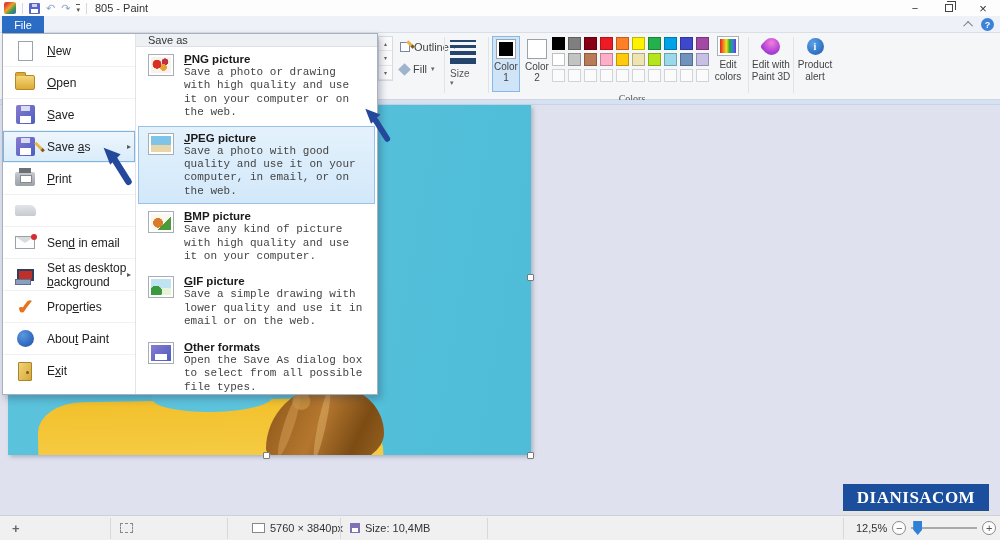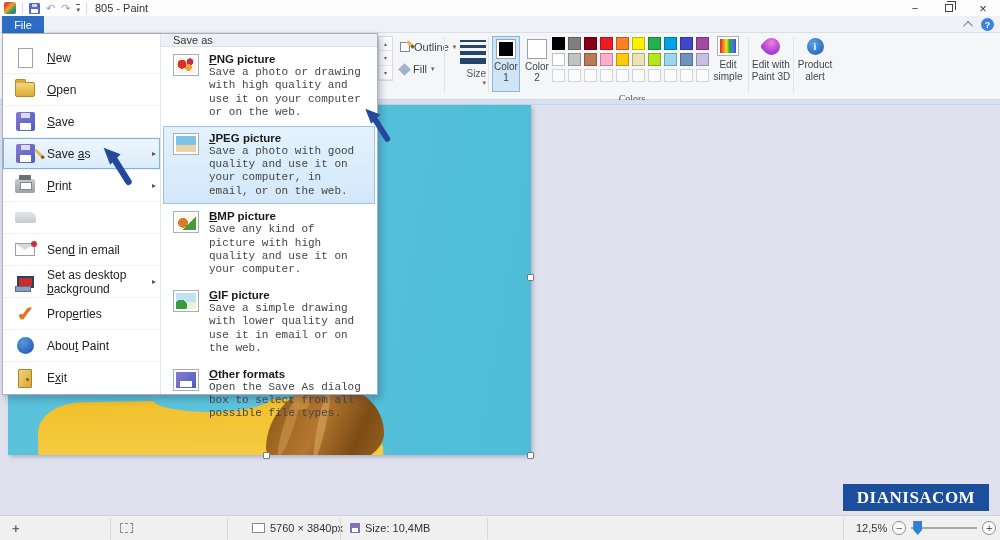--- a/index.html
+++ b/index.html
@@ -33,21 +33,21 @@
   
   #ribbon { position:absolute; left:0; top:33px; width:1000px; height:67px; background:#f5f6f8; border-bottom:1px solid #cfd6e2; }
   .rib-sep { position:absolute; top:4px; width:1px; height:56px; background:#e0e3e8; }
   #shapes-scroll { position:absolute; left:378px; top:3px; width:15px; height:45px; border:1px solid #d8dbe0; background:#fbfbfc; display:flex; flex-direction:column; }
   #shapes-scroll span { flex:1; display:flex; align-items:center; justify-content:center; font-size:6px; color:#666; border-bottom:1px solid #e4e6ea; }
   .of-row { position:absolute; display:flex; align-items:center; gap:4px; font-size:11px; color:#444; }
   .outline-sq { width:10px; height:10px; border:1px solid #7887a8; background:#fff; position:relative; }
   .fill-diamond { width:9px; height:9px; background:#9fb4cc; transform:rotate(45deg); }
   .mini-pencil { position:absolute; right:-3px; top:-3px; width:3px; height:9px; background:#e8b54a; transform:rotate(-45deg); border-bottom:3px solid #7a5a20; }
   .caret { font-size:7px; color:#666; }
-  #size-group { position:absolute; left:450px; top:3px; width:36px; height:60px; display:flex; flex-direction:column; align-items:flex-end; }
+  #size-group { position:absolute; left:450px; top:3px; width:36px; height:60px; display:flex; flex-direction:column; align-items:flex-start; }
   .size-lines { display:flex; flex-direction:column; gap:3px; margin-top:4px; width:26px; }
   .size-lines i { display:block; background:#24456e; }
   .grp-label { font-size:10px; color:#555; text-align:center; margin-top:4px; }
   .color-box { position:absolute; top:3px; width:28px; height:56px; display:flex; flex-direction:column; align-items:center; padding-top:3px; font-size:10px; color:#444; text-align:center; line-height:1.1; }
   .color-box.selected { background:#cfe4f7; box-shadow:inset 0 0 0 1px #8ab8e6; }
   .swatch-lg { width:20px; height:20px; border:1px solid #9aa2ae; margin-bottom:2px; background:#fff; }
   #color1 .swatch-lg { background:#000; box-shadow:inset 0 0 0 2px #fff; }
   #palette { position:absolute; left:552px; top:4px; width:160px; display:grid; grid-template-columns:repeat(10,13px); grid-auto-rows:13px; gap:3px; }
   .pswatch { width:13px; height:13px; border:1px solid rgba(0,0,0,.25); }
   .pswatch.empty { border:1px solid #d0d4da; background:#fbfbfc; }
@@ -65,21 +65,21 @@
   #sweater { position:absolute; left:30px; top:295px; width:345px; height:70px; background:linear-gradient(180deg,#f2c02c,#f6ce48); border-radius:45px 90px 0 0 / 30px 55px 0 0; transform:rotate(-1deg); }
   #sweater::before { content:''; position:absolute; left:115px; top:-6px; width:120px; height:18px; background:#5cc3dc; border-radius:0 0 60px 60px / 0 0 14px 14px; }
   #hair { position:absolute; left:258px; top:280px; width:118px; height:80px; background:radial-gradient(circle at 30% 20%,#c08a3c 8%,transparent 9%),linear-gradient(115deg,#8a5518,#b5772f 45%,#7c4c14 75%,#9a6322); border-radius:55% 45% 40% 60% / 80% 60% 40% 20%; }
   #hair::before { content:''; position:absolute; left:18px; top:8px; width:10px; height:64px; background:#c89048; border-radius:50%; transform:rotate(18deg); opacity:.7; }
   #hair::after { content:''; position:absolute; left:52px; top:4px; width:8px; height:70px; background:#d8a860; border-radius:50%; transform:rotate(12deg); opacity:.6; }
   .handle { position:absolute; width:7px; height:7px; background:#fff; border:1px solid #7a7a7a; border-radius:1px; }
   #watermark { position:absolute; left:843px; top:384px; width:146px; height:29px; background:#1b4f9e; color:#fff; font-family:"Liberation Serif",serif; font-weight:bold; font-size:17px; letter-spacing:.5px; display:flex; align-items:center; justify-content:center; border-bottom:2px solid #e9e6cf; }
 
   
   #menu-panel { position:absolute; left:2px; top:33px; width:376px; height:362px; background:#fff; border:1px solid #a8b0be; box-shadow:3px 4px 7px rgba(40,50,80,.3); display:flex; }
-  #menu-left { width:158px; border-right:1px solid #e2e4e8; padding-top:8px; }
+  #menu-left { width:133px; border-right:1px solid #e2e4e8; padding-top:1px; }
   .menu-item { height:32px; display:flex; align-items:center; padding-left:10px; position:relative; border-bottom:1px solid #f0f1f3; font-size:12px; color:#222; }
   .menu-item:last-child { border-bottom:none; }
   .mi-icon { width:24px; height:24px; margin-right:10px; position:relative; flex:none; display:flex; align-items:center; justify-content:center; }
   .mi-arrow { position:absolute; right:4px; font-size:8px; color:#555; }
   .menu-item.selected { background:linear-gradient(#eef6fd,#d9ecfa); box-shadow:inset 0 0 0 1px #7eb4e2; }
   .menu-item.disabled { color:#9a9a9a; }
   .menu-item.disabled .mi-icon { opacity:.5; }
 
   
   .icon-new i { width:15px; height:20px; background:#fff; border:1px solid #9aa2ac; display:block; }
@@ -241,21 +241,21 @@
         <div class="pswatch empty"></div>
         <div class="pswatch empty"></div>
         <div class="pswatch empty"></div>
       </div>
     <div id="colors-label" class="grp-label">Colors</div>
 
     <div class="rib-btn" style="left:711px; width:34px;">
       <span class="edit-colors-icon">
           <i></i>
         </span>
-      <span>Edit simple</span>
+      <span>Edit colors</span>
     </div>
     <div class="rib-sep" style="left:748px;"></div>
     <div class="rib-btn" style="left:751px; width:40px;">
       <span class="paint3d-icon"></span>
       <span>Edit with Paint 3D</span>
     </div>
     <div class="rib-sep" style="left:793px;"></div>
     <div class="rib-btn" style="left:796px; width:38px;">
       <span class="alert-icon">i</span>
       <span>Product alert</span>

